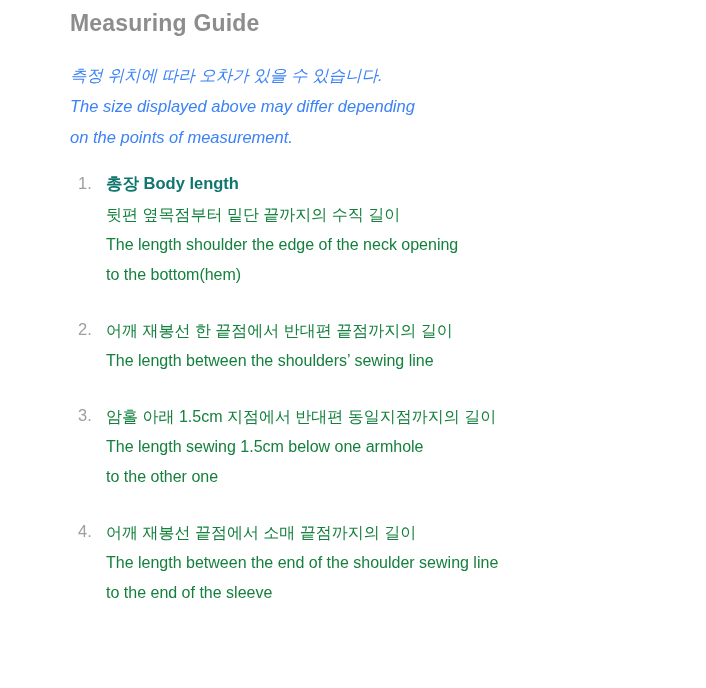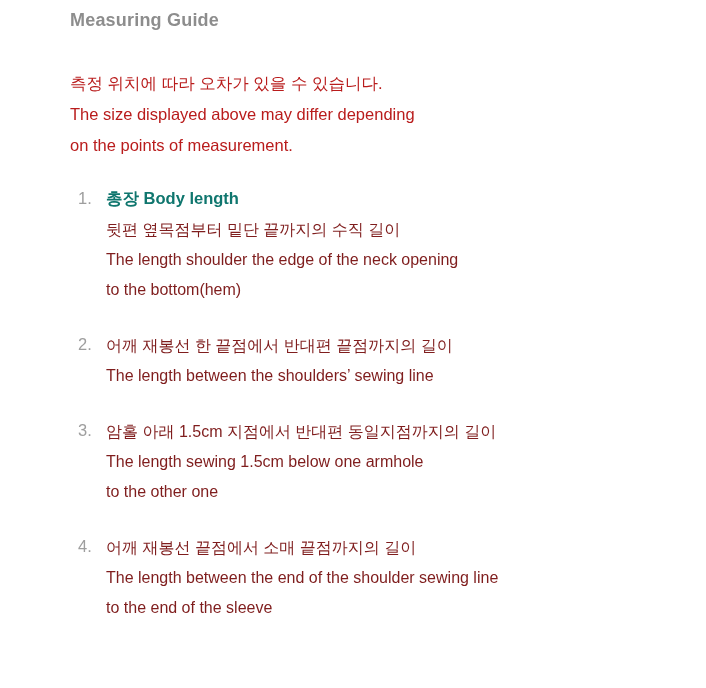--- a/index.html
+++ b/index.html
@@ -14,32 +14,33 @@
     color: #9a9a9a;
     overflow: hidden;
   }
   .page {
     padding: 10px 0 0 70px;
     box-sizing: border-box;
     width: 706px;
     height: 688px;
   }
   .guide-title {
-    font-size: 18px;
+    font-size: 23px;
     font-weight: bold;
     color: #8d8d8d;
     letter-spacing: 0.2px;
-    margin: 0 0 36px 0;
+    margin: 0 0 22px 0;
     line-height: 1.2;
   }
   .intro {
     font-size: 16.5px;
     line-height: 31px;
-    color: #b91c1c;
-    margin-bottom: 24px;
+    color: #3b82f6;
+    margin-bottom: 17px;
+    font-style: italic;
   }
   .intro div {
     white-space: nowrap;
   }
   ol.items {
     list-style: none;
     margin: 0;
     padding: 0;
   }
   ol.items > li {
@@ -62,21 +63,21 @@
     font-size: 16.5px;
     font-weight: bold;
     color: #0f766e;
     line-height: 26px;
     margin-bottom: 4px;
     white-space: nowrap;
   }
   .item-desc {
     font-size: 16px;
     line-height: 30px;
-    color: #7f1d1d;
+    color: #15803d;
   }
   .item-desc div {
     white-space: nowrap;
   }
 </style>
 </head>
 <body>
 
 <div class="page">
 

